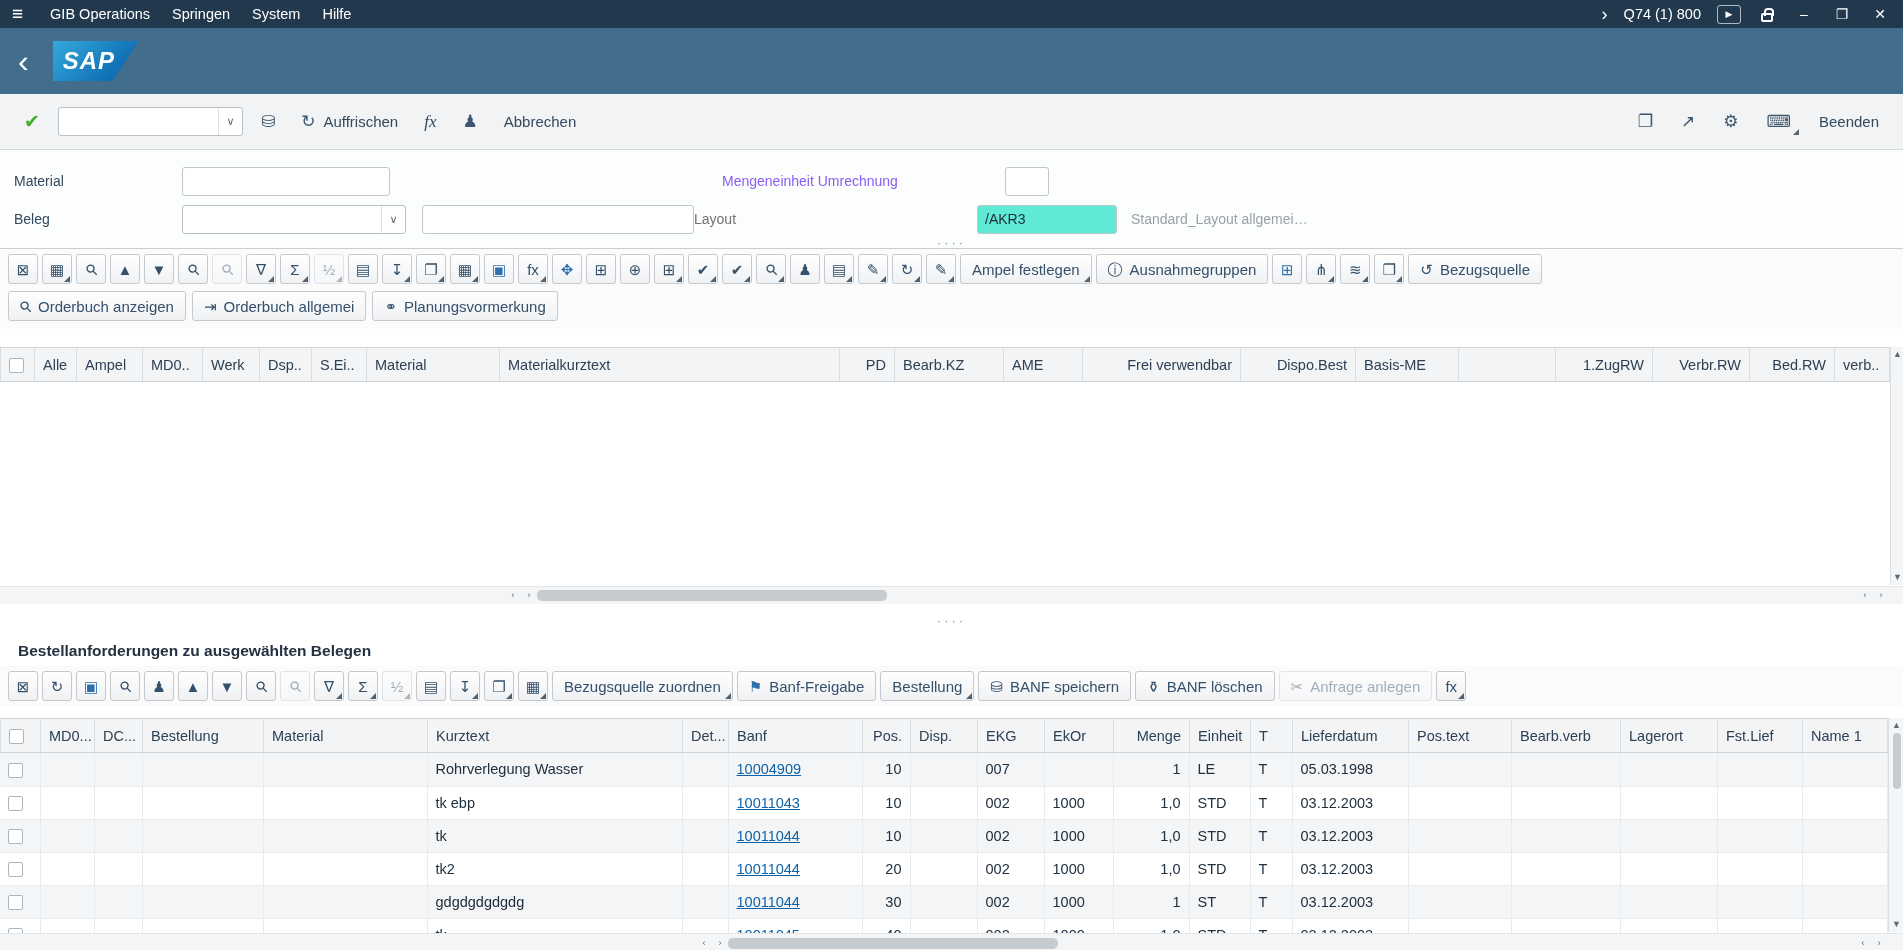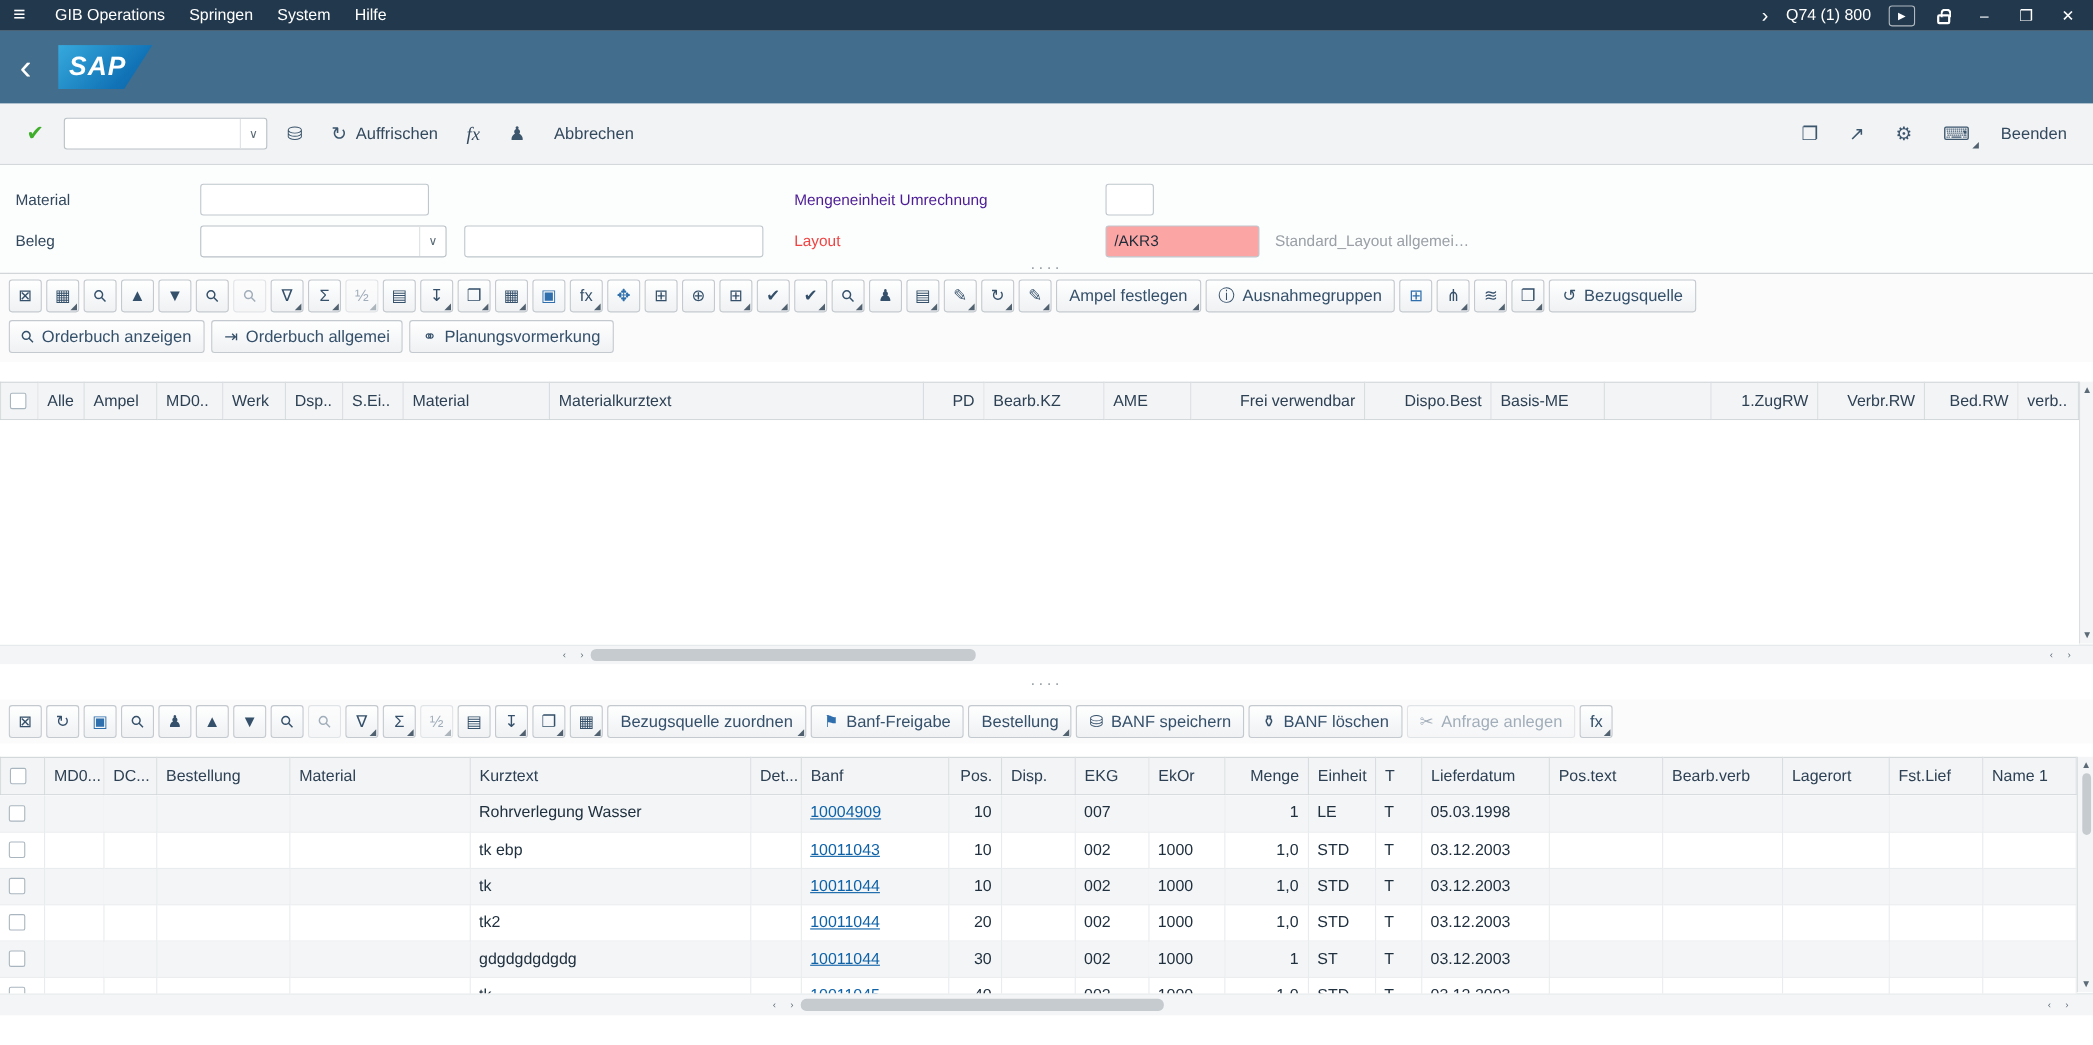--- a/index.html
+++ b/index.html
@@ -39,26 +39,26 @@
   .cmd-input{flex:1;border:0;outline:0;padding:0 7px;min-width:0;background:transparent}
   .cmd-dd{width:24px;border-left:1px solid #dde1e4;display:flex;align-items:center;justify-content:center;color:#5b6b77;font-size:11px;cursor:pointer}
   .st-right{margin-left:auto;display:flex;align-items:center;gap:12px}
   .ddc::after{content:"";position:absolute;right:0;bottom:3px;border-width:0 0 6px 6px;border-style:solid;border-color:transparent transparent #51616f transparent}
 
   
   .form-area{background:#fcfdfd;padding-top:14px}
   .form-row{display:flex;align-items:center;height:34px}
   .form-row.first{margin-bottom:4px}
   .fl{width:182px;padding-left:14px;color:#33495e}
-  .fl2{width:283px;margin-left:332px;color:#4c1d95}
-  .fl3{width:283px;margin-left:28px;color:#ef4444}
+  .fl2{width:283px;margin-left:332px;color:#8b5cf6}
+  .fl3{width:283px;color:#737373}
   .tf{height:29px;border:1px solid #bfc7cd;border-radius:3px;background:#fff;padding:0 7px;outline:0}
   .w208{width:208px}.w44{width:44px}.w224{width:224px}.w272{width:272px}.w140{width:140px}
   .ml16{margin-left:16px}
-  .gray{background:#fca5a5}
+  .gray{background:#5eead4}
   .layout-desc{margin-left:14px;color:#9aa0a6}
   .drag-dots{height:12px;display:flex;align-items:center;justify-content:center;color:#8b9299;font-size:13px;letter-spacing:3px;cursor:row-resize}
   .drag-dots::before{content:"····"}
 
   
   .grid1{border-top:1px solid #c9ced1}
   .alv-toolbar{display:flex;align-items:center;gap:4px;padding:5px 8px;background:#fbfbfc;flex-wrap:nowrap}
   .alv-toolbar.actions{padding:2px 8px 8px;gap:6px}
   .tbtn{position:relative;height:30px;min-width:30px;border:1px solid #c3c9ce;border-radius:3px;background:linear-gradient(#ffffff,#eff1f3);display:inline-flex;align-items:center;justify-content:center;gap:7px;color:#35506a;font-size:15px;padding:0 5px;white-space:nowrap}
   .tbtn.txt{padding:0 11px}
@@ -410,20 +410,21 @@
     <span class="sarrow">›</span>
     <span class="sp" style="width:14px"></span>
   </div>
 </div>
 
 <div class="splitter">
   <div class="drag-dots"></div>
 </div>
 
 <div class="grid2">
+  <div class="sec-title">Bestellanforderungen zu ausgewählten Belegen</div>
   <div class="alv-toolbar">
 
       <button class="tbtn">
         <span class="glyph">⊠</span>
       </button>
 
       <button class="tbtn">
         <span class="glyph">↻</span>
       </button>
 

